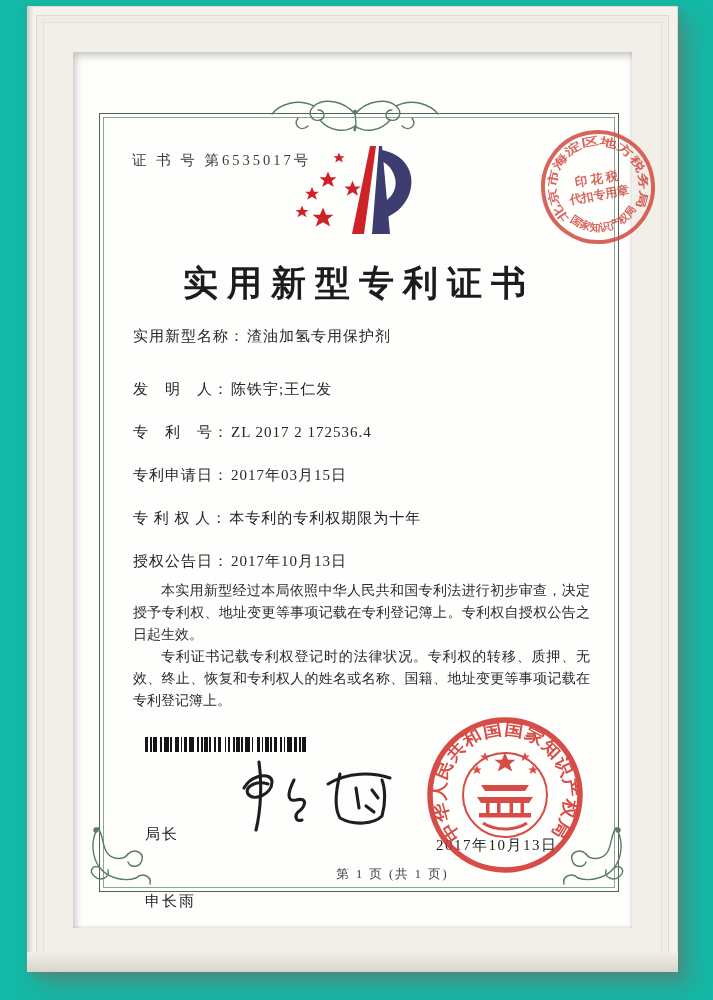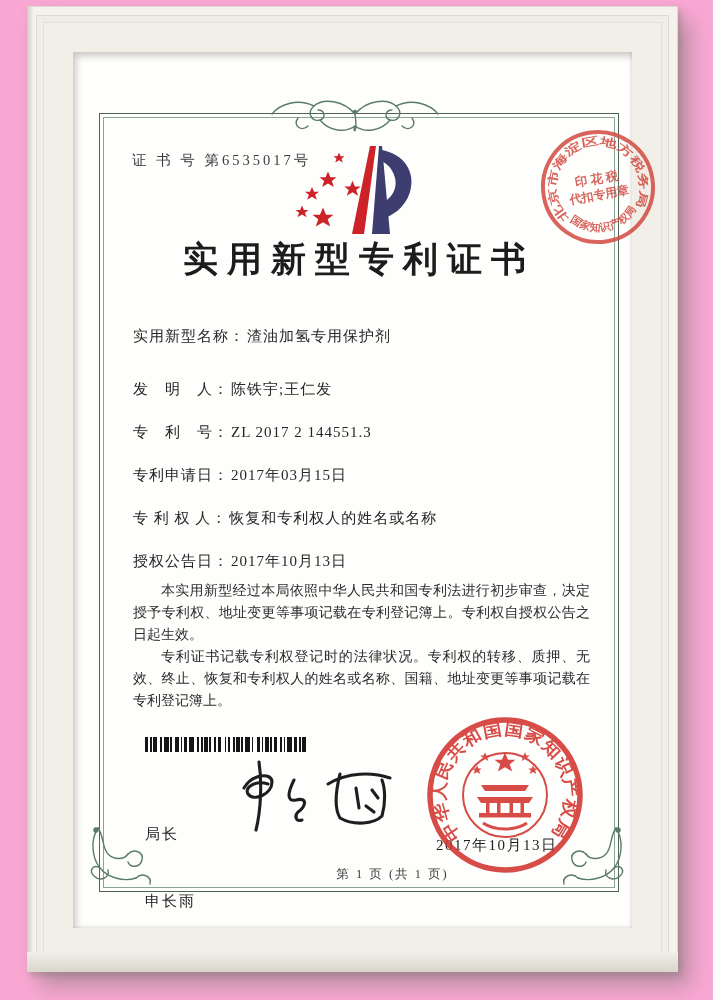--- a/index.html
+++ b/index.html
@@ -1,18 +1,18 @@
 <!DOCTYPE html>
 <html><head>
 <meta charset="utf-8">
 <style>
   * { margin:0; padding:0; box-sizing:border-box; }
   html,body { background:#ffffff; }
   body { font-family:"Liberation Serif","DejaVu Serif",serif; }
-  .scene { position:relative; width:713px; height:1000px; background:#f9a8d4; overflow:hidden; }
+  .scene { position:relative; width:713px; height:1000px; background:#14b8a6; overflow:hidden; }
 
   
   .frame {
     position:absolute; left:27px; top:6px; width:651px; height:966px;
     background:#f1efe8;
     border:1px solid #dbd8cf;
     box-shadow:
       12px 14px 20px rgba(110,108,100,0.45),
       3px 4px 6px rgba(120,118,110,0.35),
       inset 0 0 0 8px #f4f2eb,
@@ -37,21 +37,21 @@
     border:1px solid #87a796; }
 
   .ornament { position:absolute; color:#5a7a6c; }
   .orn-top { left:268px; top:94px; }
   .orn-bl { left:84px; top:820px; }
   .orn-br { left:558px; top:820px; transform:scaleX(-1); }
 
   
   .cert-number { position:absolute; left:132px; top:151px; font-size:14.5px; letter-spacing:3px; color:#3a3a3a; }
   .logo { position:absolute; left:292px; top:136px; }
-  .cert-title { position:absolute; left:99px; top:236px; width:520px; text-align:center;
+  .cert-title { position:absolute; left:99px; top:260px; width:520px; text-align:center;
     font-size:35px; font-weight:bold; letter-spacing:9px; color:#1c1c1c; }
 
   .rows { position:absolute; left:133px; top:326px; width:470px; color:#262626; }
   .row { font-size:15px; line-height:20px; margin-bottom:23px; letter-spacing:1px; }
   .row:first-child { margin-bottom:33px; }
   .row .val { margin-left:2px;font-family:Liberation Serif, serif; }
 
   .paragraphs { position:absolute; left:133px; top:580px; width:457px;
     font-size:14px; line-height:22px; color:#2b2b2b; text-align:justify; }
   .paragraphs p { text-indent:2em; }
@@ -137,27 +137,27 @@
   <div class="cert-title">实用新型专利证书</div>
 
   <div class="rows">
     <div class="row">
       <span class="lbl">实用新型名称：</span><span class="val">渣油加氢专用保护剂</span>
     </div>
     <div class="row">
       <span class="lbl">发　明　人：</span><span class="val">陈铁宇;王仁发</span>
     </div>
     <div class="row">
-      <span class="lbl">专　利　号：</span><span class="val">ZL 2017 2 144551.3</span>
+      <span class="lbl">专　利　号：</span><span class="val">ZL 2017 2 172536.4</span>
     </div>
     <div class="row">
       <span class="lbl">专利申请日：</span><span class="val">2017年03月15日</span>
     </div>
     <div class="row">
-      <span class="lbl">专 利 权 人：</span><span class="val">恢复和专利权人的姓名或名称</span>
+      <span class="lbl">专 利 权 人：</span><span class="val">本专利的专利权期限为十年</span>
     </div>
     <div class="row">
       <span class="lbl">授权公告日：</span><span class="val">2017年10月13日</span>
     </div>
   </div>
 
   <div class="paragraphs">
     <p>本实用新型经过本局依照中华人民共和国专利法进行初步审查，决定授予专利权、地址变更等事项记载在专利登记簿上。专利权自授权公告之日起生效。</p>
     <p>专利证书记载专利权登记时的法律状况。专利权的转移、质押、无效、终止、恢复和专利权人的姓名或名称、国籍、地址变更等事项记载在专利登记簿上。</p>
   </div>

